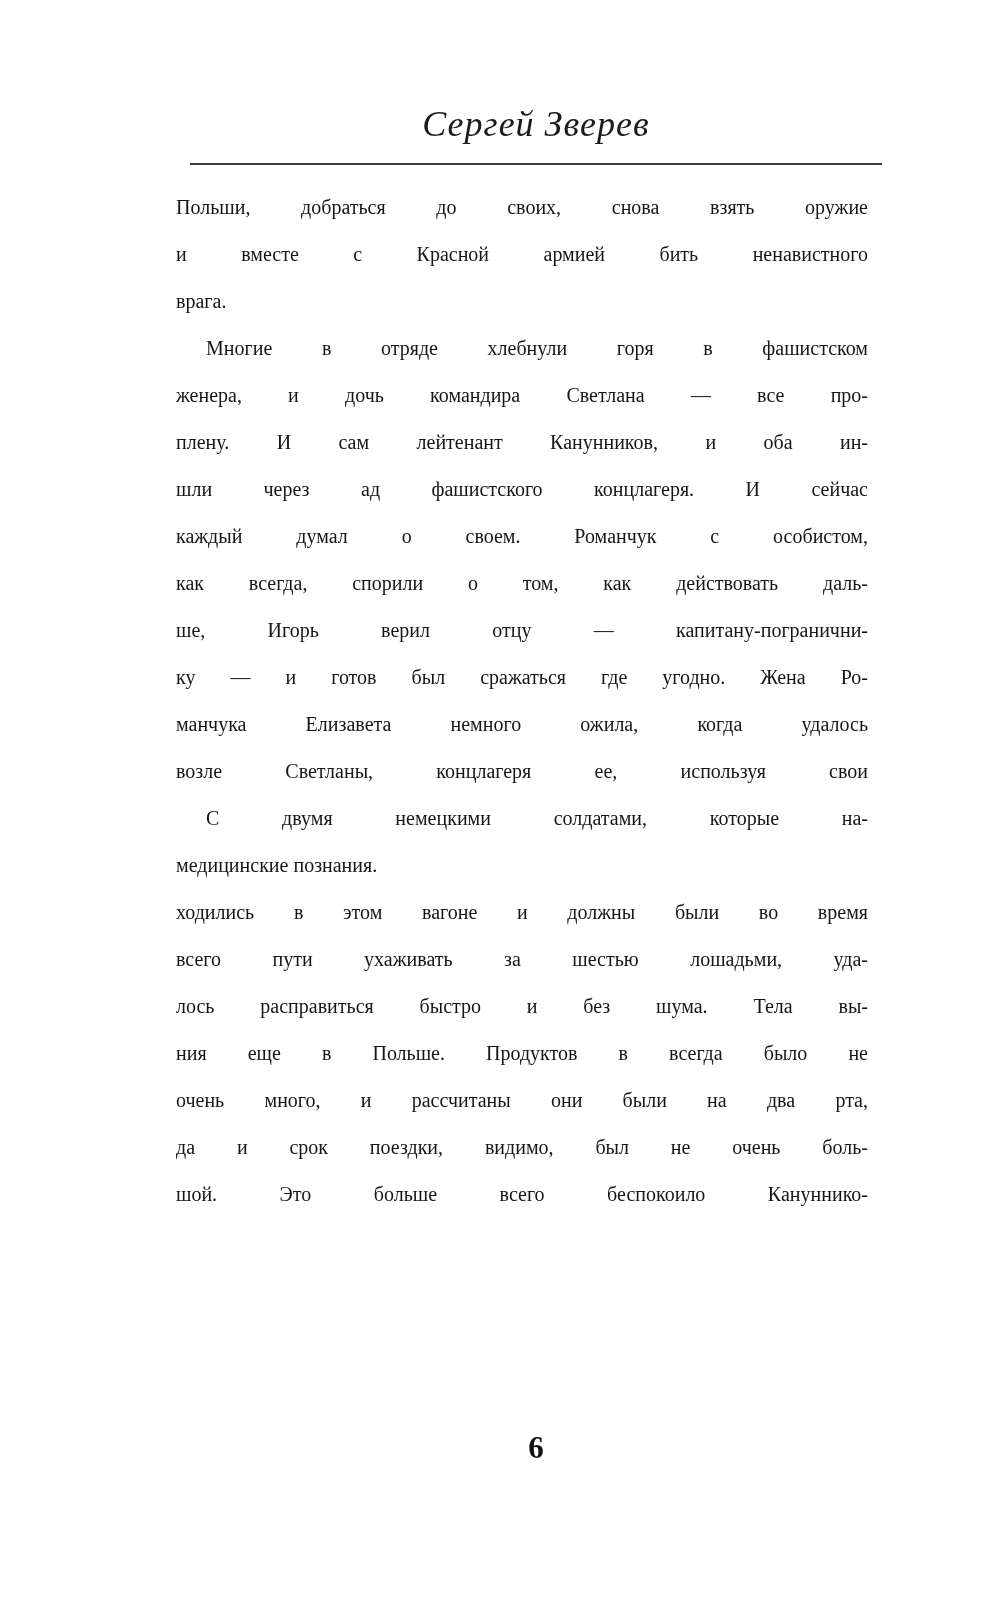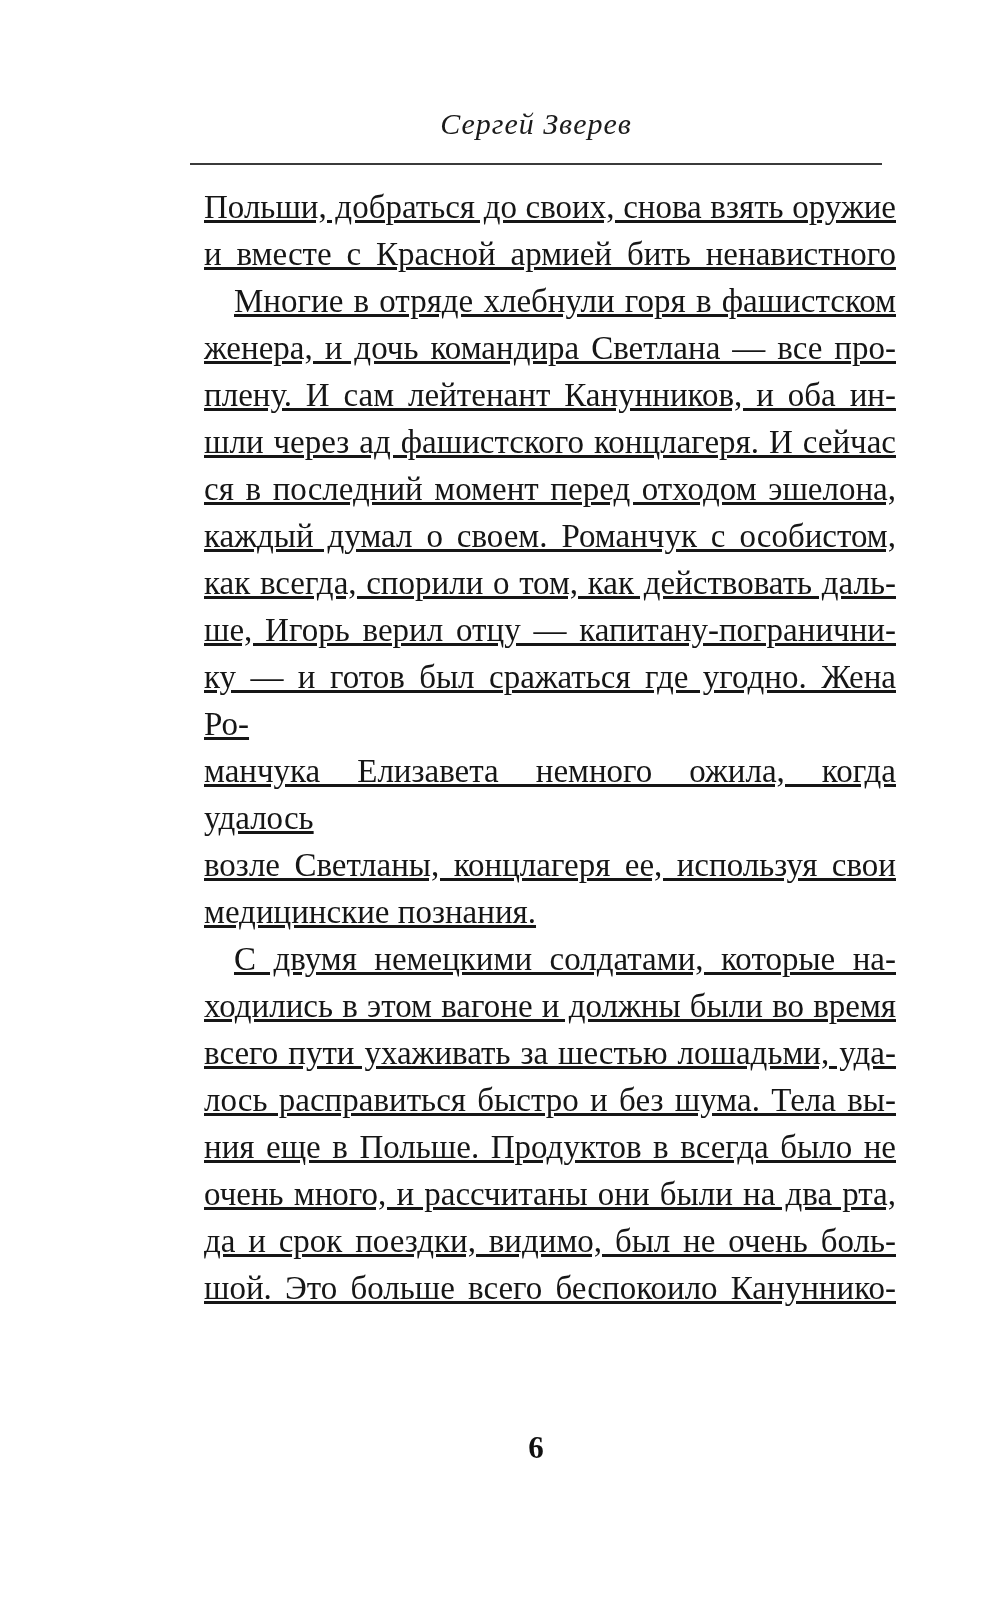--- a/index.html
+++ b/index.html
@@ -15,41 +15,40 @@
     color: #161616;
     overflow: hidden;
   }
   .running-head {
     position: absolute;
     top: 102px;
     left: 190px;
     width: 692px;
     text-align: center;
     font-style: italic;
-    font-size: 30px;
+    font-size: 36px;
     line-height: 44px;
     letter-spacing: 1px;
     color: #1b1b1b;
   }
   .header-rule {
     position: absolute;
     top: 163px;
     left: 190px;
     width: 692px;
     height: 2px;
     background: #3b3b3b;
   }
   .body-text {
     position: absolute;
     top: 184px;
-    left: 204px;
+    left: 176px;
     width: 692px;
-    font-size: 33px;
+    font-size: 20px;
     line-height: 47px;
-    text-decoration: underline;
   }
   .line {
     text-align: justify;
     text-align-last: justify;
     white-space: normal;
   }
   .line.end {
     text-align-last: left;
   }
   .line.ind {
@@ -68,33 +67,33 @@
 </style>
 </head>
 <body>
 
 <div class="running-head">Сергей Зверев</div>
 <div class="header-rule"></div>
 
 <div class="body-text">
   <div class="line">Польши, добраться до своих, снова взять оружие</div>
   <div class="line">и вместе с Красной армией бить ненавистного</div>
+  <div class="line end">врага.</div>
   <div class="line ind">Многие в отряде хлебнули горя в фашистском</div>
   <div class="line">женера, и дочь командира Светлана — все про-</div>
   <div class="line">плену. И сам лейтенант Канунников, и оба ин-</div>
   <div class="line">шли через ад фашистского концлагеря. И сейчас</div>
-  <div class="line">ся в последний момент перед отходом эшелона,</div>
   <div class="line">каждый думал о своем. Романчук с особистом,</div>
   <div class="line">как всегда, спорили о том, как действовать даль-</div>
   <div class="line">ше, Игорь верил отцу — капитану-погранични-</div>
   <div class="line">ку — и готов был сражаться где угодно. Жена Ро-</div>
   <div class="line">манчука Елизавета немного ожила, когда удалось</div>
   <div class="line">возле Светланы, концлагеря ее, используя свои</div>
+  <div class="line ind">С двумя немецкими солдатами, которые на-</div>
   <div class="line end">медицинские познания.</div>
-  <div class="line ind">С двумя немецкими солдатами, которые на-</div>
   <div class="line">ходились в этом вагоне и должны были во время</div>
   <div class="line">всего пути ухаживать за шестью лошадьми, уда-</div>
   <div class="line">лось расправиться быстро и без шума. Тела вы-</div>
   <div class="line">ния еще в Польше. Продуктов в всегда было не</div>
   <div class="line">очень много, и рассчитаны они были на два рта,</div>
   <div class="line">да и срок поездки, видимо, был не очень боль-</div>
   <div class="line">шой. Это больше всего беспокоило Кануннико-</div>
 </div>
 
 <div class="page-number">6</div>

